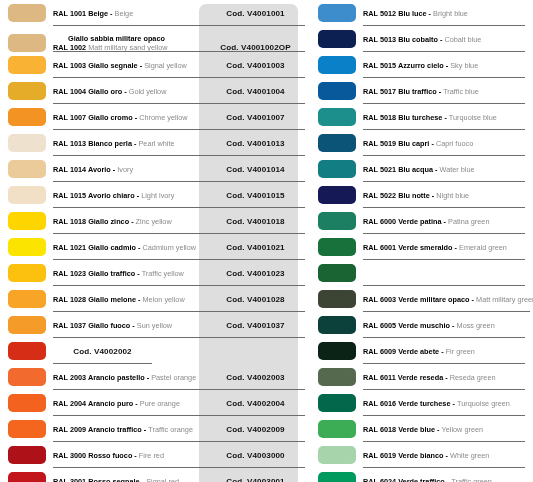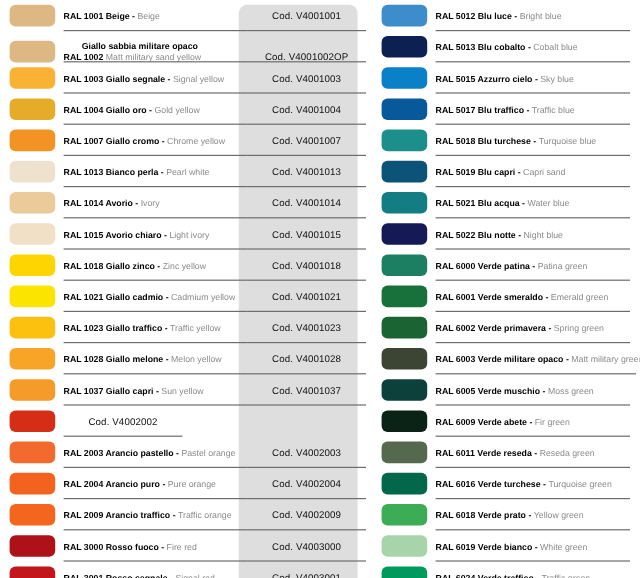--- a/index.html
+++ b/index.html
@@ -132,21 +132,21 @@
   .code-cell .rule {
     position: absolute;
     left: 0;
     right: 0;
     bottom: 0;
     height: 1px;
     background: #6d6d6d;
   }
   .code-text {
     font-size: 8.1px;
-    font-weight: normal;
+    font-weight: bold;
     color: #111111;
     letter-spacing: 0.1px;
     white-space: nowrap;
   }
 
   
   .col-right .name-cell { flex: 1 1 auto; }
   .col-right .name-cell .rule { right: 8px; }
 </style>
 </head>
@@ -314,21 +314,21 @@
           <div class="code-cell">
             <span class="code-text">Cod. V4001028</span>
             <span class="rule" style="background: rgb(109, 109, 109);"></span>
           </div>
         </div>
         <div class="row">
           <div class="swatch-cell">
             <span class="swatch" style="background: rgb(244, 155, 42);"></span>
           </div>
           <div class="name-cell">
-            <div class="name-text"><span class="ral">RAL 1037 </span><span class="it">Giallo capri</span><span class="sep"> - </span><span class="en">Sun yellow</span></div>
+            <div class="name-text"><span class="ral">RAL 1037 </span><span class="it">Giallo fuoco</span><span class="sep"> - </span><span class="en">Sun yellow</span></div>
             <span class="rule" style="background: rgb(109, 109, 109);"></span>
           </div>
           <div class="code-cell">
             <span class="code-text">Cod. V4001037</span>
             <span class="rule" style="background: rgb(109, 109, 109);"></span>
           </div>
         </div>
         <div class="row">
           <div class="swatch-cell">
             <span class="swatch" style="background: rgb(214, 46, 22);"></span>
@@ -449,21 +449,21 @@
           <div class="name-cell">
             <div class="name-text"><span class="ral">RAL 5018 </span><span class="it">Blu turchese</span><span class="sep"> - </span><span class="en">Turquoise blue</span></div>
             <span class="rule" style="background: rgb(109, 109, 109);"></span>
           </div>
         </div>
         <div class="row">
           <div class="swatch-cell">
             <span class="swatch" style="background: rgb(11, 83, 119);"></span>
           </div>
           <div class="name-cell">
-            <div class="name-text"><span class="ral">RAL 5019 </span><span class="it">Blu capri</span><span class="sep"> - </span><span class="en">Capri sand</span></div>
+            <div class="name-text"><span class="ral">RAL 5019 </span><span class="it">Blu capri</span><span class="sep"> - </span><span class="en">Capri fuoco</span></div>
             <span class="rule" style="background: rgb(109, 109, 109);"></span>
           </div>
         </div>
         <div class="row">
           <div class="swatch-cell">
             <span class="swatch" style="background: rgb(18, 125, 130);"></span>
           </div>
           <div class="name-cell">
             <div class="name-text"><span class="ral">RAL 5021 </span><span class="it">Blu acqua</span><span class="sep"> - </span><span class="en">Water blue</span></div>
             <span class="rule" style="background: rgb(109, 109, 109);"></span>
@@ -494,21 +494,20 @@
           <div class="name-cell">
             <div class="name-text"><span class="ral">RAL 6001 </span><span class="it">Verde smeraldo</span><span class="sep"> - </span><span class="en">Emerald green</span></div>
             <span class="rule" style="background: rgb(109, 109, 109);"></span>
           </div>
         </div>
         <div class="row">
           <div class="swatch-cell">
             <span class="swatch" style="background: rgb(26, 99, 50);"></span>
           </div>
           <div class="name-cell">
-            <div class="name-text"><span class="ral">RAL 6002 </span><span class="it">Verde primavera</span><span class="sep"> - </span><span class="en">Spring green</span></div>
             <span class="rule" style="background: rgb(109, 109, 109);"></span>
           </div>
         </div>
         <div class="row">
           <div class="swatch-cell">
             <span class="swatch" style="background: rgb(60, 68, 52);"></span>
           </div>
           <div class="name-cell">
             <div class="name-text"><span class="ral">RAL 6003 </span><span class="it">Verde militare opaco</span><span class="sep"> - </span><span class="en">Matt military green</span></div>
             <span class="rule" style="background: rgb(109, 109, 109);"></span>
@@ -548,21 +547,21 @@
           <div class="name-cell">
             <div class="name-text"><span class="ral">RAL 6016 </span><span class="it">Verde turchese</span><span class="sep"> - </span><span class="en">Turquoise green</span></div>
             <span class="rule" style="background: rgb(109, 109, 109);"></span>
           </div>
         </div>
         <div class="row">
           <div class="swatch-cell">
             <span class="swatch" style="background: rgb(60, 172, 85);"></span>
           </div>
           <div class="name-cell">
-            <div class="name-text"><span class="ral">RAL 6018 </span><span class="it">Verde prato</span><span class="sep"> - </span><span class="en">Yellow green</span></div>
+            <div class="name-text"><span class="ral">RAL 6018 </span><span class="it">Verde blue</span><span class="sep"> - </span><span class="en">Yellow green</span></div>
             <span class="rule" style="background: rgb(109, 109, 109);"></span>
           </div>
         </div>
         <div class="row">
           <div class="swatch-cell">
             <span class="swatch" style="background: rgb(168, 212, 172);"></span>
           </div>
           <div class="name-cell">
             <div class="name-text"><span class="ral">RAL 6019 </span><span class="it">Verde bianco</span><span class="sep"> - </span><span class="en">White green</span></div>
             <span class="rule" style="background: rgb(109, 109, 109);"></span>

